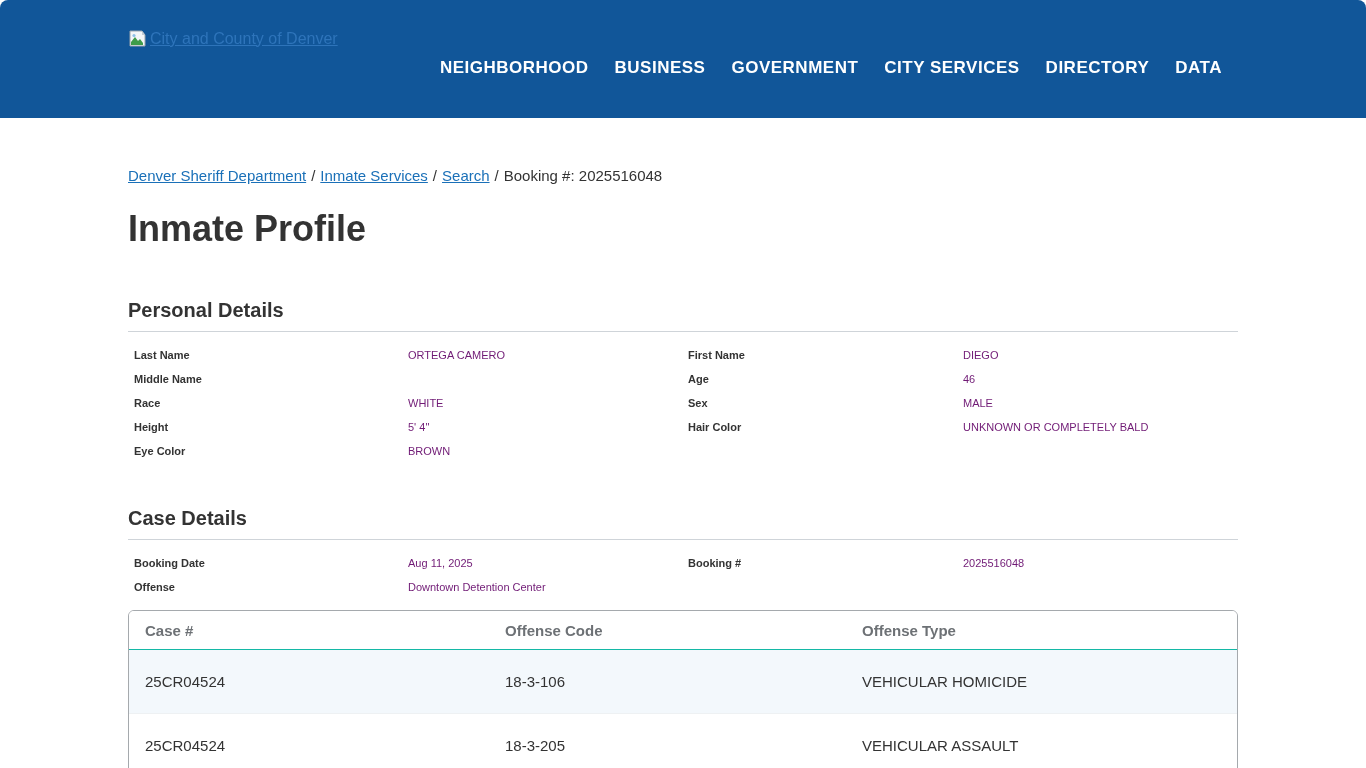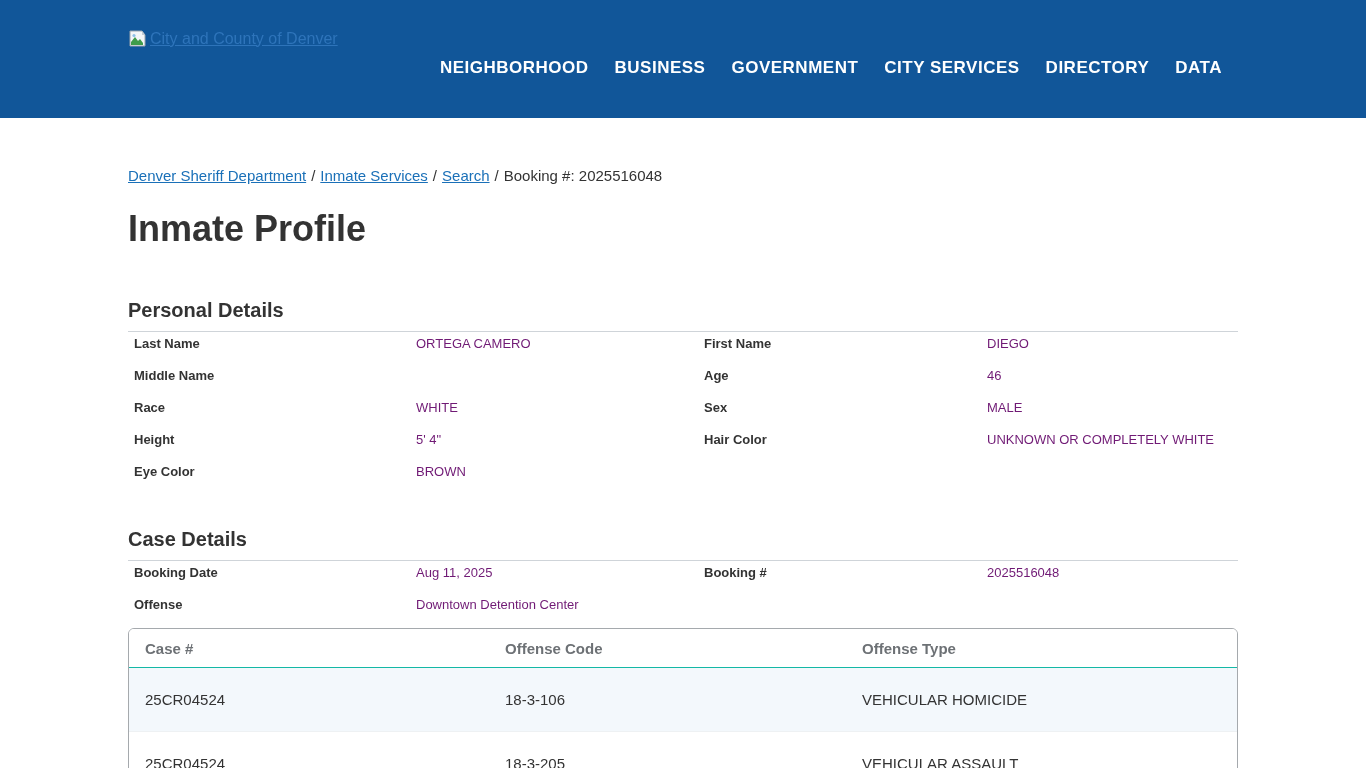--- a/index.html
+++ b/index.html
@@ -7,20 +7,21 @@
   body {
     font-family: "Liberation Sans", sans-serif;
     color: #333333;
   }
   .viewport {
     width: 1366px;
     height: 768px;
     overflow: hidden;
     background: #ffffff;
     position: relative;
+    border-radius: 8px;
   }
 
   
   .site-header {
     height: 118px;
     background: #115699;
     position: relative;
   }
   .logo-link {
     position: absolute;
@@ -92,27 +93,27 @@
     color: #333333;
   }
   .section-heading.case { margin-top: 44px; }
   .rule {
     border: 0;
     border-top: 1px solid #cfd4d9;
     margin-top: 9px;
   }
 
   .fields-grid {
+    margin-top: 11px;
     display: grid;
     grid-template-columns: 274px 280px 275px 1fr;
     row-gap: 0;
-    font-size: 13px;
+    font-size: 11px;
     line-height: 24px;
     padding-left: 6px;
-    gap: 8px;
   }
   .field-label { font-weight: bold; color: #333333; }
   .field-value { color: #701a75; }
 
   
   .offense-table-wrap {
     margin-top: 11px;
     border: 1px solid #a5a9ad;
     border-radius: 6px;
     overflow: hidden;
@@ -195,21 +196,21 @@
       <div class="field-value">46</div>
 
       <div class="field-label">Race</div>
       <div class="field-value">WHITE</div>
       <div class="field-label">Sex</div>
       <div class="field-value">MALE</div>
 
       <div class="field-label">Height</div>
       <div class="field-value">5' 4"</div>
       <div class="field-label">Hair Color</div>
-      <div class="field-value">UNKNOWN OR COMPLETELY WHITE</div>
+      <div class="field-value">UNKNOWN OR COMPLETELY BALD</div>
 
       <div class="field-label">Eye Color</div>
       <div class="field-value">BROWN</div>
       <div class="field-label"></div>
       <div class="field-value"></div>
     </div>
 
     
     <h2 class="section-heading case">Case Details</h2>
     <hr class="rule">

